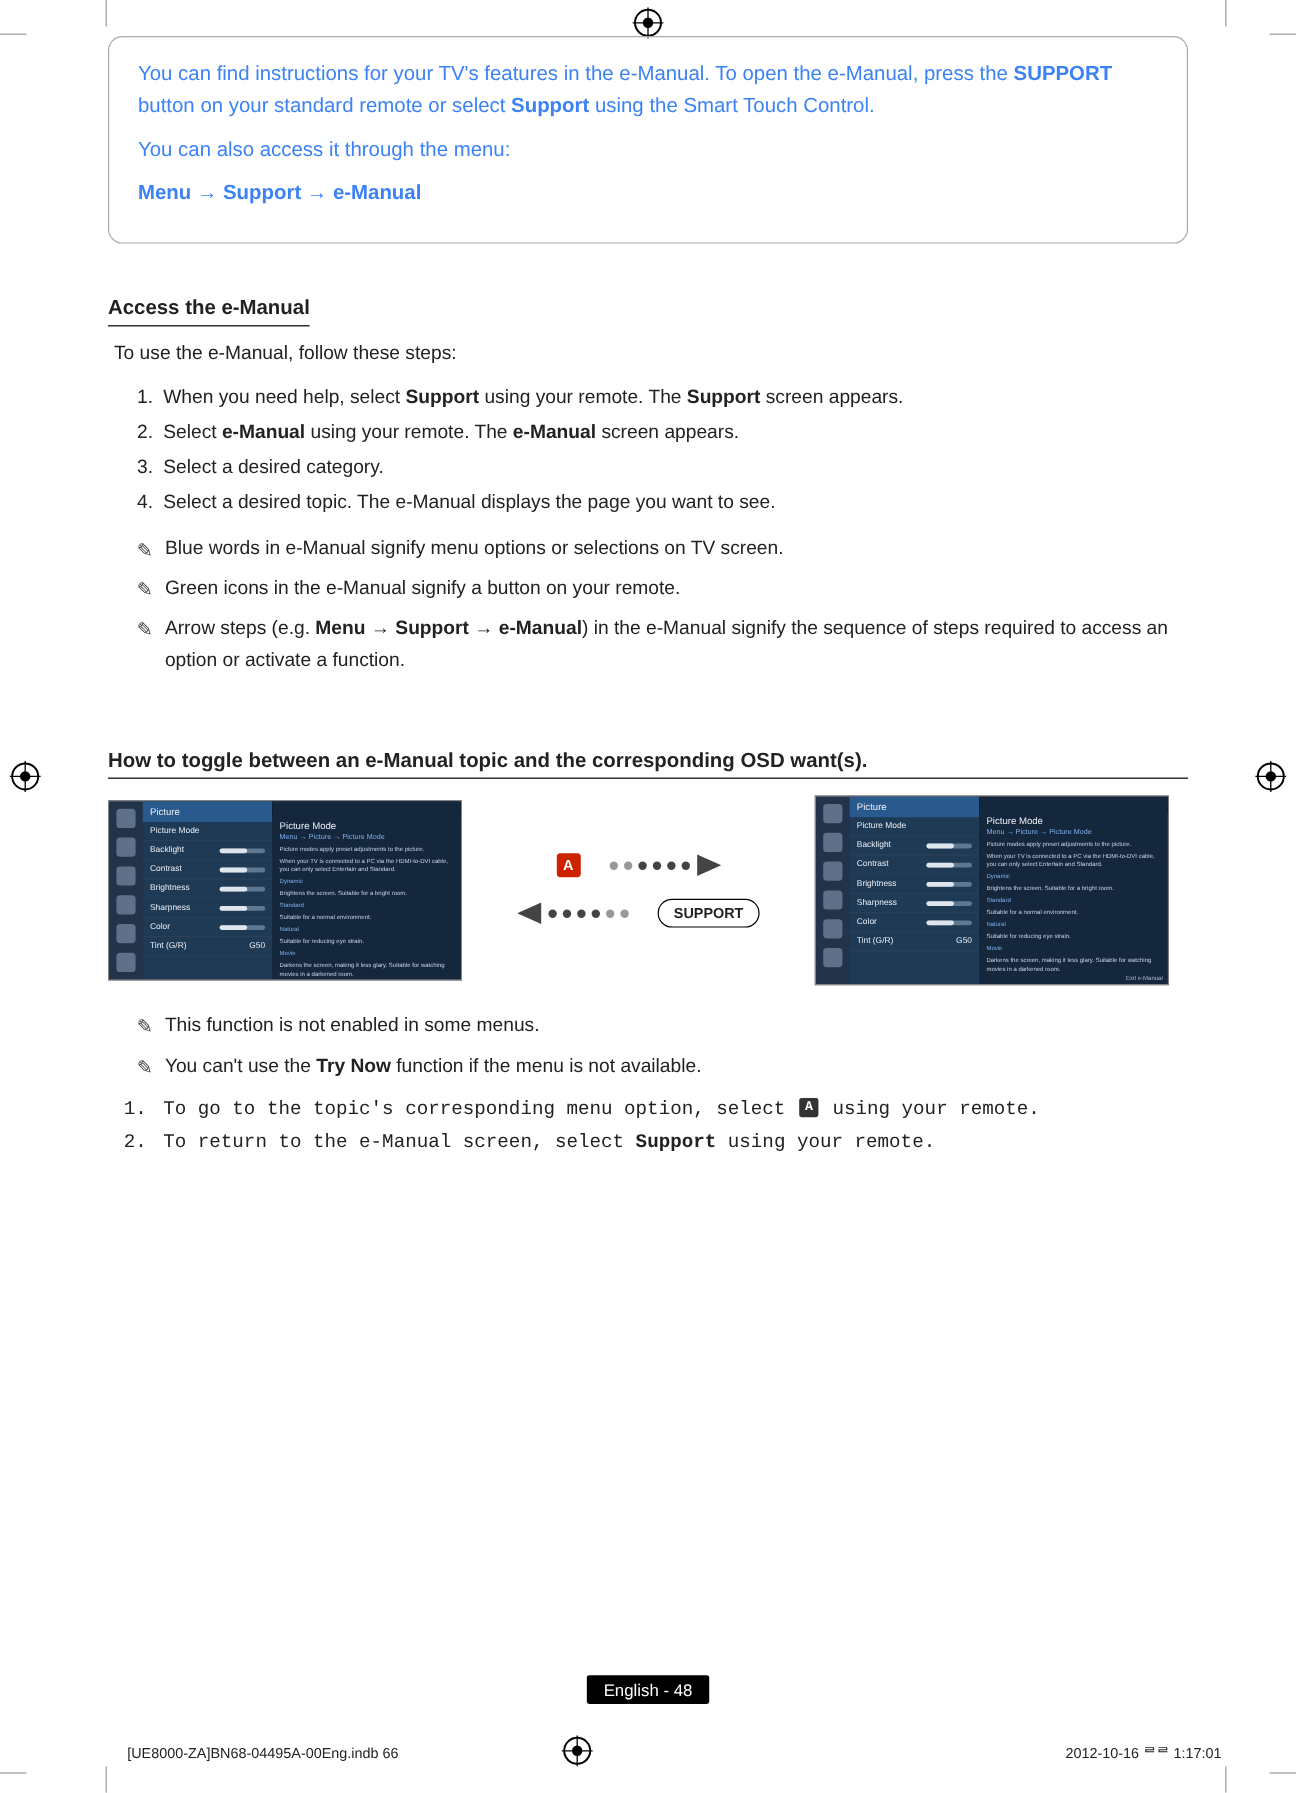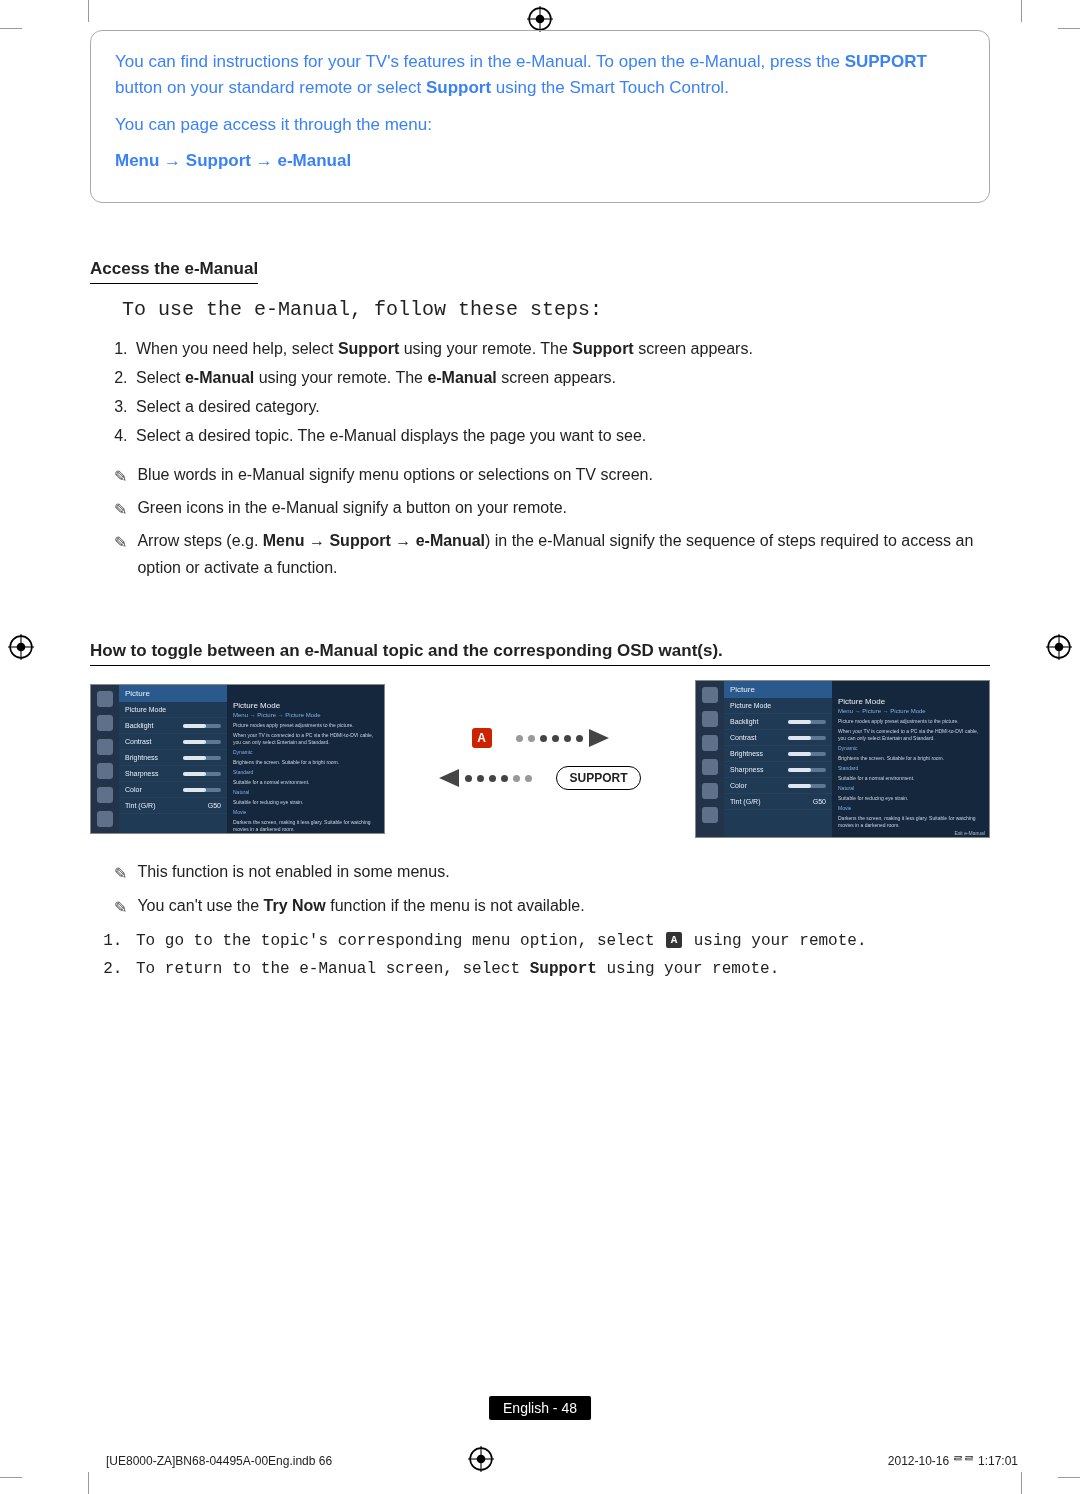--- a/index.html
+++ b/index.html
@@ -19,40 +19,40 @@
   .intro-box {
     border:1px solid #aaa; border-radius:12px; padding:18px 24px; margin:0 0 40px 0;
     font-size:17px; line-height:1.55; color:#3b82f6;
   }
   .intro-box p { margin:0 0 10px 0; }
   .intro-box .bold { font-weight:bold; }
   .intro-box .path { font-weight:bold; }
 
   .section-heading {
     font-size:17px; font-weight:bold; border-bottom:1.5px solid #000;
-    padding-bottom:4px; margin:16px 0 14px 0; display:inline-block;
+    padding-bottom:4px; margin:4px 0 14px 0; display:inline-block;
   }
-  .subtext { font-size:20px; margin:0 0 14px 32px;font-family:Liberation Mono, monospace; }
+  .subtext { font-size:16px; margin:0 0 14px 5px; }
 
   ol.steps { margin:12px 0 10px 20px; padding:0 0 0 22px; font-size:16px; line-height:1.8; }
   ol.steps li { padding-left:4px; }
   ol.steps .bold { font-weight:bold; }
 
   .note-line { display:flex; gap:10px; font-size:16px; line-height:1.7; margin:2px 0 4px 24px; }
   .note-icon { flex:0 0 auto; font-size:16px; color:#444; margin-top:2px; }
   .note-text { flex:1; }
   .note-text .bold { font-weight:bold; }
 
   .section-heading-2 {
     font-size:17px; font-weight:bold; border-bottom:1.5px solid #000;
     padding-bottom:4px; margin:60px 0 14px 0; display:block; width:100%;
   }
 
   
-  .osd-wrap { display:flex; align-items:center; justify-content:space-between; gap:6px; margin:6px 0 20px 0; }
+  .osd-wrap { display:flex; align-items:center; justify-content:space-between; gap:6px; margin:6px 16px 20px 0; }
   .osd { display:flex; width:295px; height:150px; background:#1b2a3d; border:1px solid #888; font-size:7px; color:#e9eef5; position:relative; }
   .osd .sidebar-icons { width:28px; background:#23334a; display:flex; flex-direction:column; align-items:center; padding-top:6px; gap:8px; }
   .osd .sidebar-icons .ic { width:16px; height:16px; background:#778aa5; border-radius:3px; opacity:.7; }
   .osd .menu-col { width:108px; background:#1f3a55; display:flex; flex-direction:column; }
   .osd .menu-col .hdr { background:#2a5a8d; padding:4px 6px; font-size:8px; }
   .osd .menu-col .row { padding:4px 6px; border-bottom:1px solid #2a3f58; display:flex; justify-content:space-between; align-items:center; }
   .osd .menu-col .row .bar { width:38px; height:4px; background:#5f7790; border-radius:2px; position:relative; }
   .osd .menu-col .row .bar::after { content:""; position:absolute; left:0; top:0; width:60%; height:100%; background:#e0e6ee; border-radius:2px; }
   .osd .content-col { flex:1; background:#14273d; padding:4px 6px; position:relative; }
   .osd .content-col .ct { font-size:8px; color:#e9eef5; margin-bottom:2px; }
@@ -125,21 +125,21 @@
     </svg>
 </div>
 
 <div class="page-area">
 
 
   <div class="intro-box">
     <p>
       <span>You can find instructions for your TV's features in the e-Manual. To open the e-Manual, press the </span><span class="bold">SUPPORT</span><span> button on your standard remote or select </span><span class="bold">Support</span><span> using the Smart Touch Control.</span>
     </p>
-    <p>You can page access it through the menu:</p>
+    <p>You can also access it through the menu:</p>
     <p class="path">Menu → Support → e-Manual</p>
   </div>
 
   <div><span class="section-heading">Access the e-Manual</span></div>
   <p class="subtext">To use the e-Manual, follow these steps:</p>
 
   <ol class="steps">
     <li>
       <span>When you need help, select </span><span class="bold">Support</span><span> using your remote. The </span><span class="bold">Support</span><span> screen appears.</span>
     </li>

